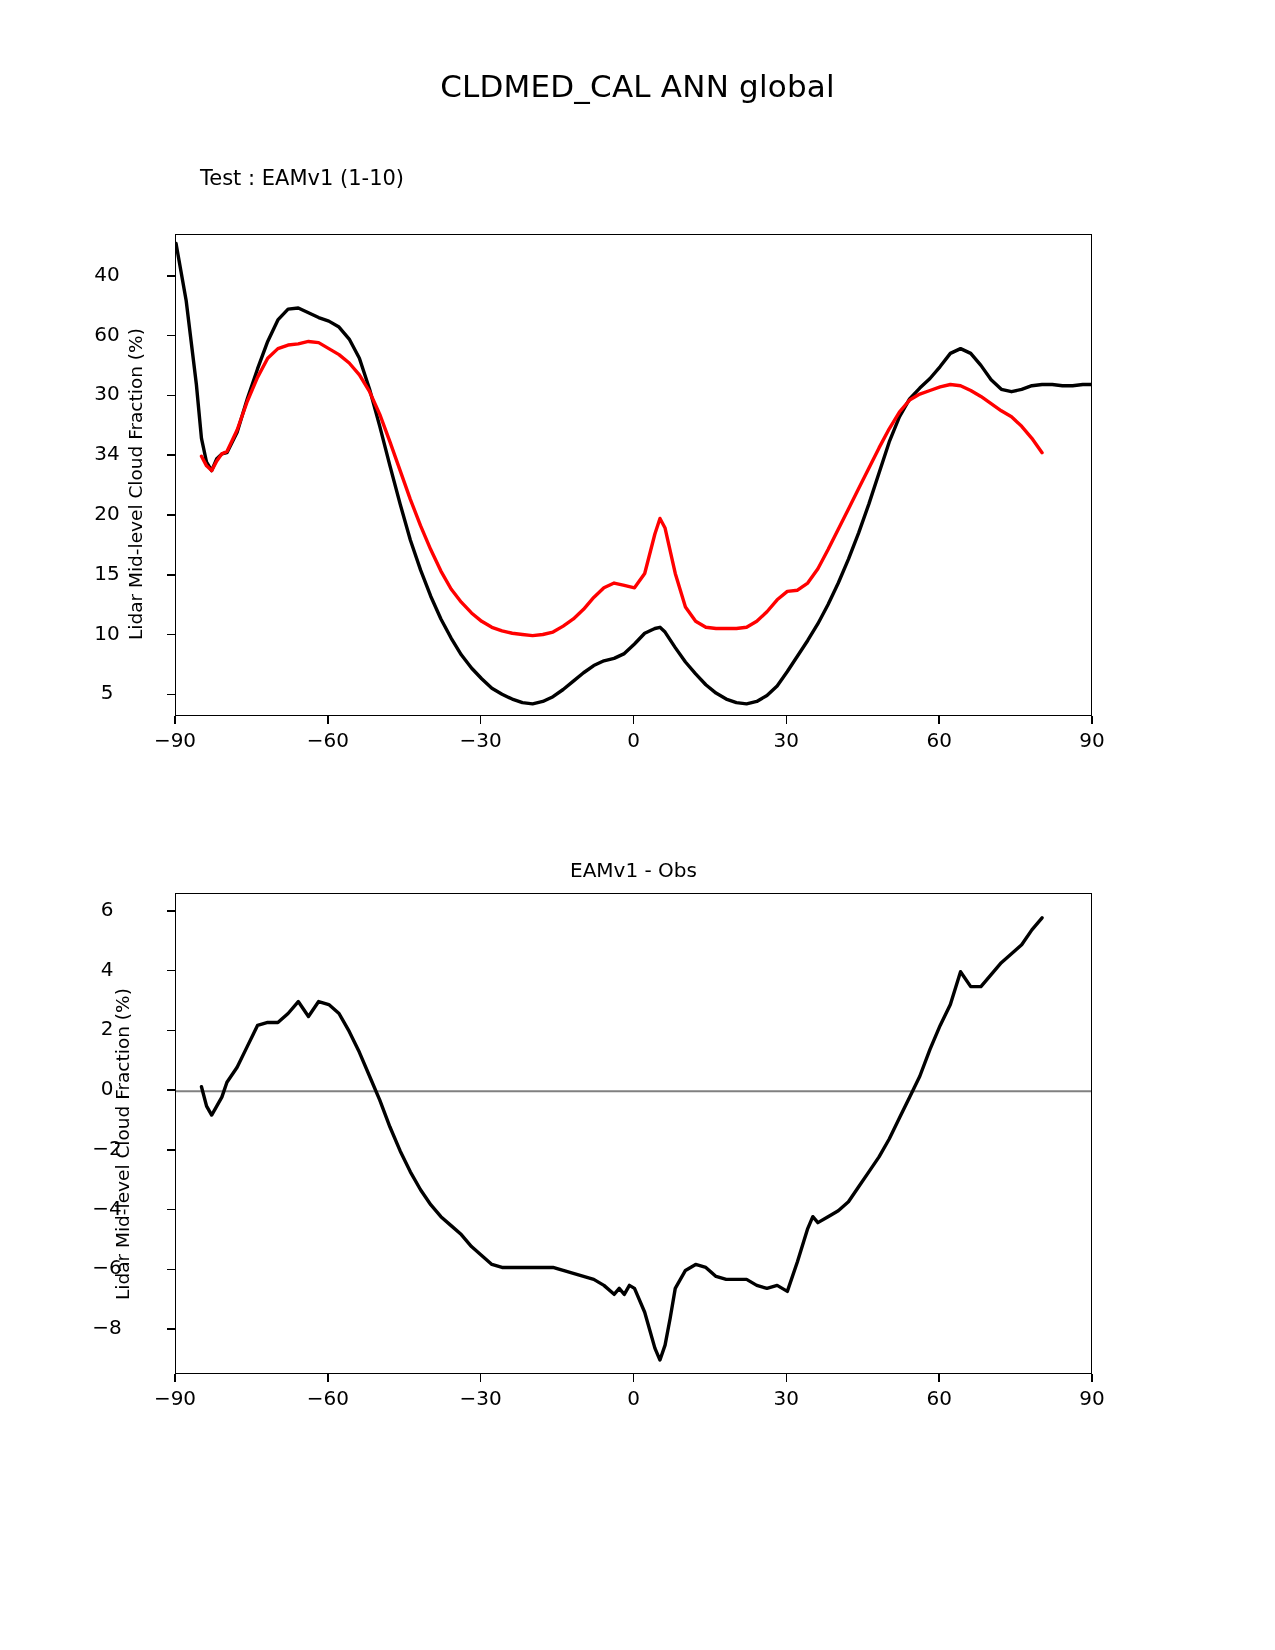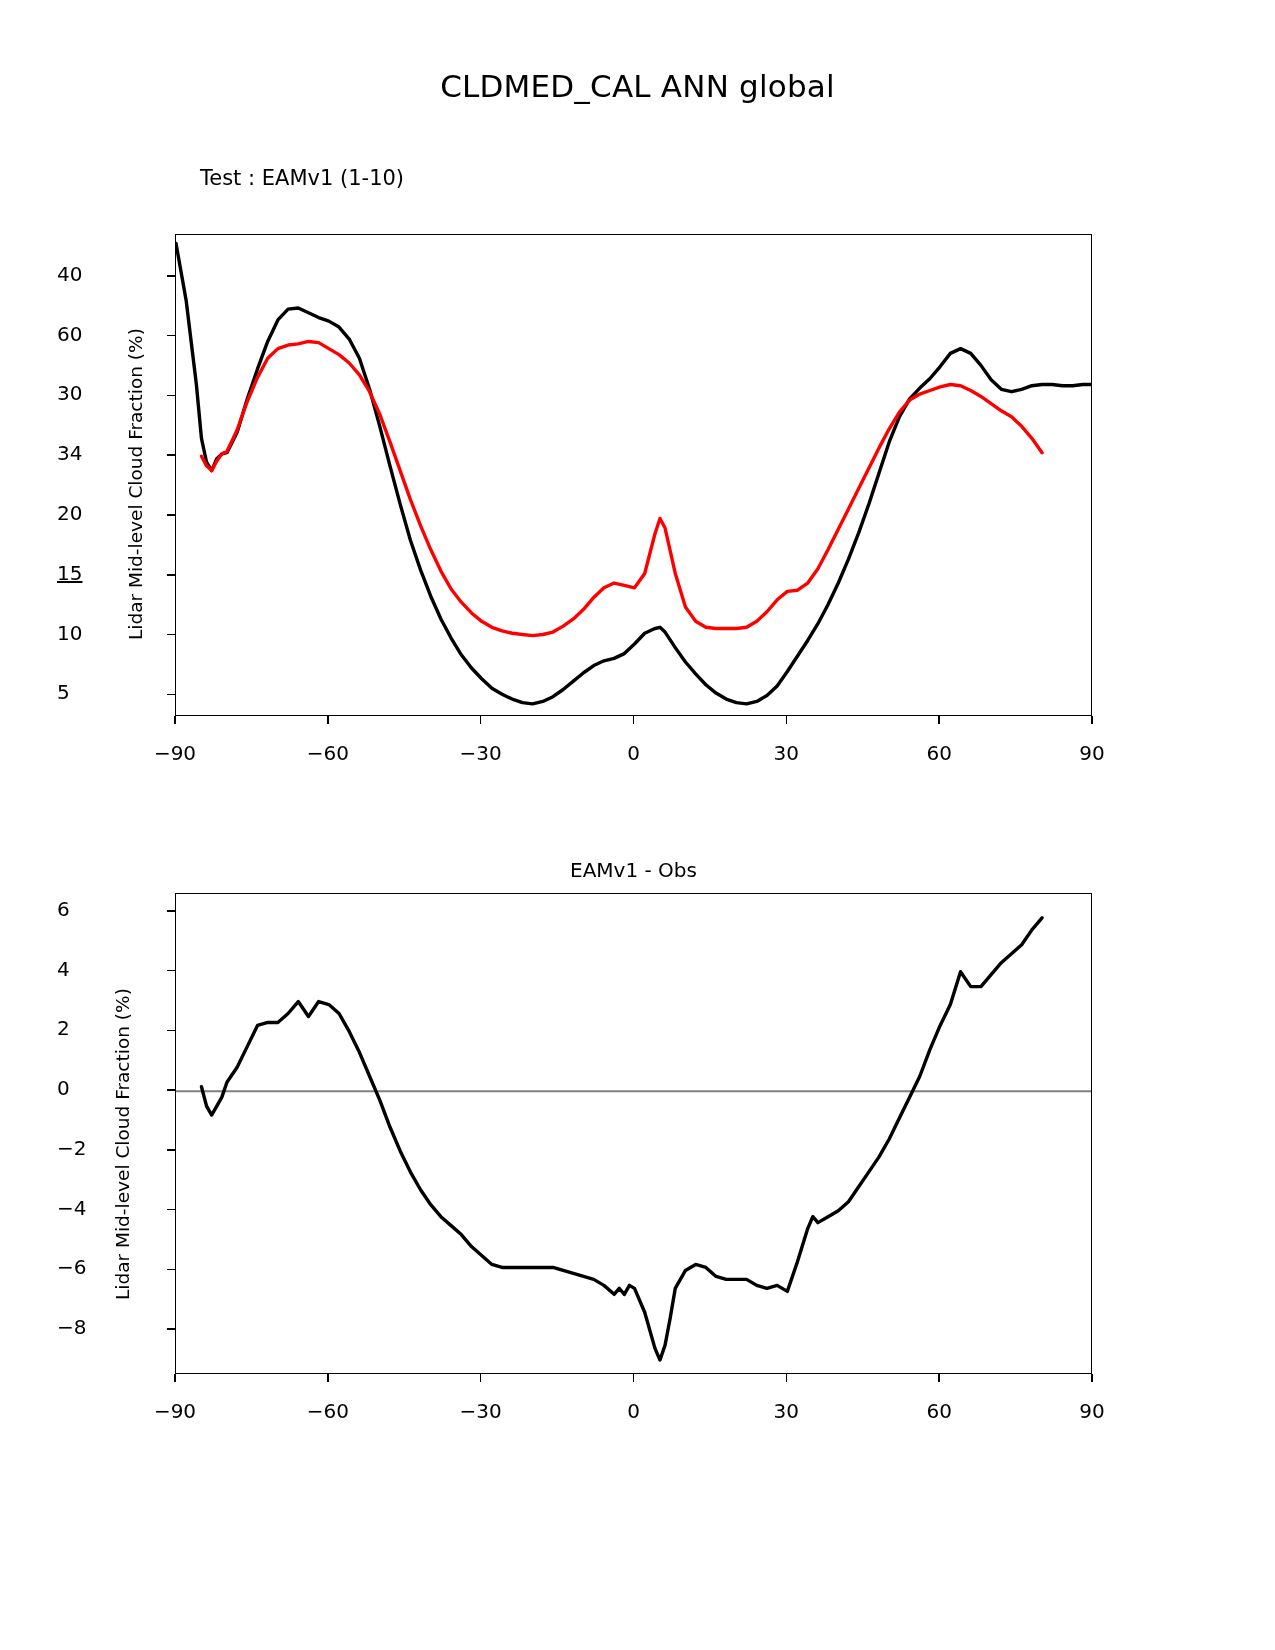--- a/index.html
+++ b/index.html
@@ -64,24 +64,23 @@
     transform-origin: 0 0;
     white-space: nowrap;
   }
   .tick-label {
     position: absolute;
     font-size: 20px;
     white-space: nowrap;
   }
   .tick-x {
     text-align: center;
-    margin-top: 13px;
   }
   .tick-y {
-    text-align: left;
+    text-align: center;
   }
   .tickmark {
     position: absolute;
     background: #000000;
   }
 </style>
 </head>
 <body>
 
 <div class="page">
@@ -129,21 +128,21 @@
       <div class="tick-label tick-x" style="left: 736.333px; top: 728px; width: 100px;">30</div>
       <div class="tickmark" style="left: 938.367px; top: 716px; width: 1.6px; height: 8px;"></div>
       <div class="tick-label tick-x" style="left: 889.167px; top: 728px; width: 100px;">60</div>
       <div class="tickmark" style="left: 1091.2px; top: 716px; width: 1.6px; height: 8px;"></div>
       <div class="tick-label tick-x" style="left: 1042px; top: 728px; width: 100px;">90</div>
       <div class="tickmark" style="left: 167px; top: 693.671px; width: 8px; height: 1.6px;"></div>
       <div class="tick-label tick-y" style="left: 57px; top: 680.471px; width: 100px;">5</div>
       <div class="tickmark" style="left: 167px; top: 633.87px; width: 8px; height: 1.6px;"></div>
       <div class="tick-label tick-y" style="left: 57px; top: 620.67px; width: 100px;">10</div>
       <div class="tickmark" style="left: 167px; top: 574.068px; width: 8px; height: 1.6px;"></div>
-      <div class="tick-label tick-y" style="left: 57px; top: 560.868px; width: 100px; text-decoration: underline;">15</div>
+      <div class="tick-label tick-y" style="left: 57px; top: 560.868px; width: 100px;">15</div>
       <div class="tickmark" style="left: 167px; top: 514.267px; width: 8px; height: 1.6px;"></div>
       <div class="tick-label tick-y" style="left: 57px; top: 501.067px; width: 100px;">20</div>
       <div class="tickmark" style="left: 167px; top: 454.466px; width: 8px; height: 1.6px;"></div>
       <div class="tick-label tick-y" style="left: 57px; top: 441.266px; width: 100px;">34</div>
       <div class="tickmark" style="left: 167px; top: 394.664px; width: 8px; height: 1.6px;"></div>
       <div class="tick-label tick-y" style="left: 57px; top: 381.464px; width: 100px;">30</div>
       <div class="tickmark" style="left: 167px; top: 334.863px; width: 8px; height: 1.6px;"></div>
       <div class="tick-label tick-y" style="left: 57px; top: 321.663px; width: 100px;">60</div>
       <div class="tickmark" style="left: 167px; top: 275.061px; width: 8px; height: 1.6px;"></div>
       <div class="tick-label tick-y" style="left: 57px; top: 261.861px; width: 100px;">40</div>

